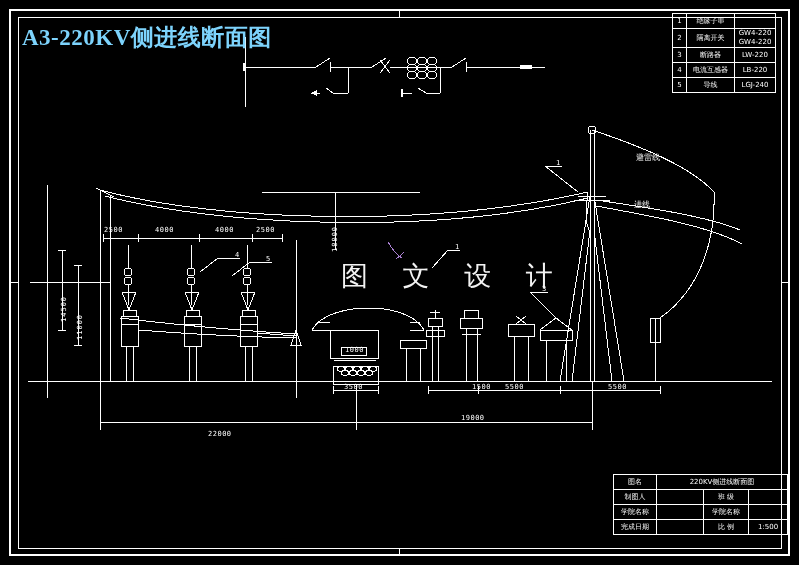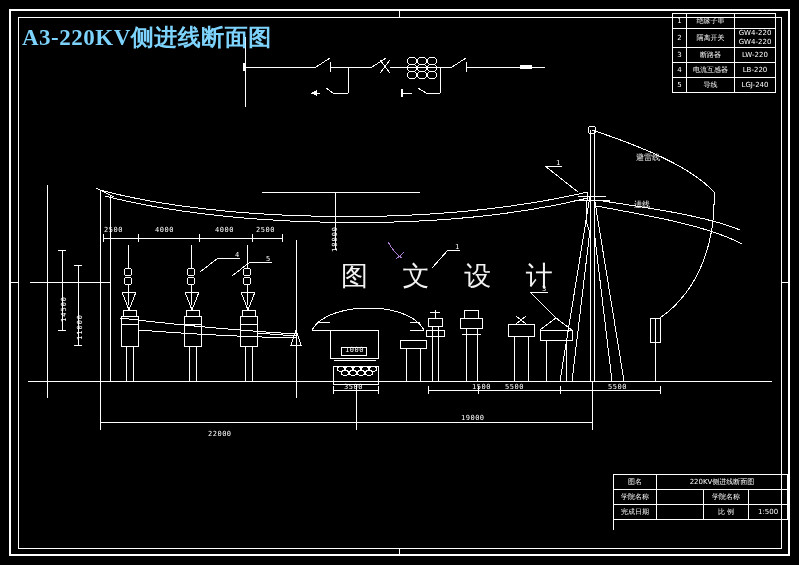--- a/index.html
+++ b/index.html
@@ -383,20 +383,26 @@
   </tbody>
     </table>
 
   <table class="tblock">
     <tbody>
         <tr>
       <td class="tb-l">图名</td>
       <td class="tb-big" colspan="3">220KV侧进线断面图</td>
     </tr>
     <tr>
+      <td class="tb-l">制图人</td>
+      <td class="tb-v"></td>
+      <td class="tb-k">班  级</td>
+      <td class="tb-r"></td>
+    </tr>
+    <tr>
       <td class="tb-l">学院名称</td>
       <td class="tb-v"></td>
       <td class="tb-k">学院名称</td>
       <td class="tb-r"></td>
     </tr>
     <tr>
       <td class="tb-l">完成日期</td>
       <td class="tb-v"></td>
       <td class="tb-k">比  例</td>
       <td class="tb-r">1:500</td>

